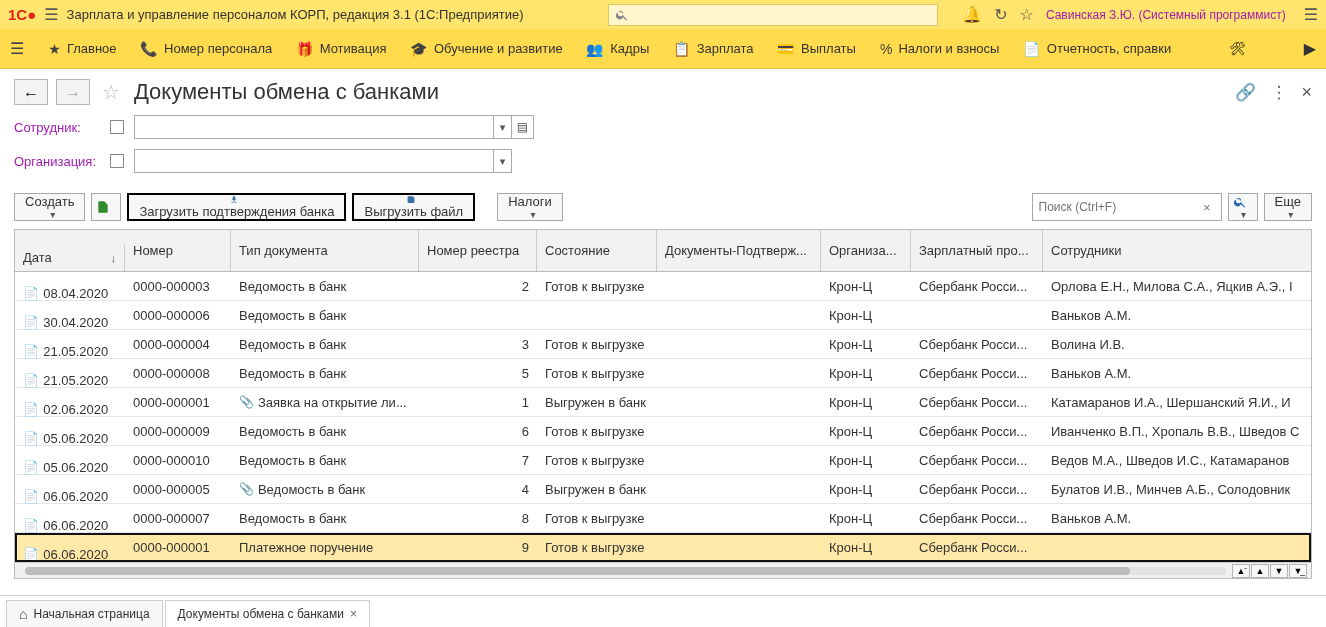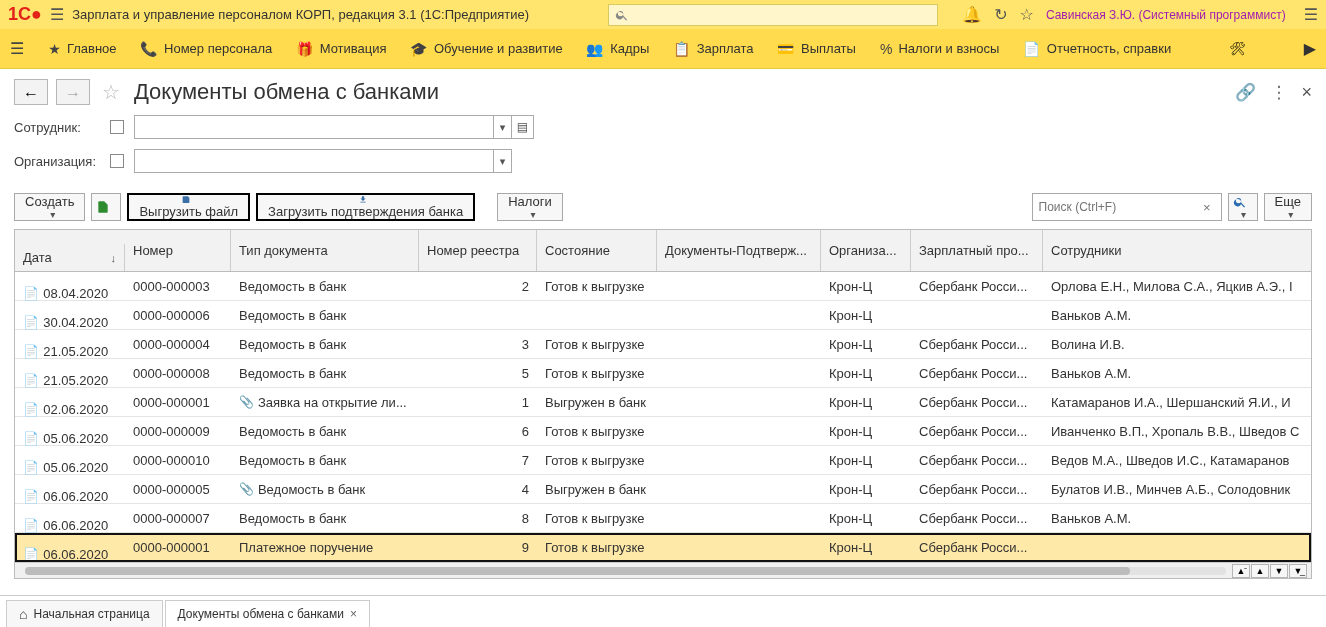--- a/index.html
+++ b/index.html
@@ -1,20 +1,20 @@
 <!DOCTYPE html>
 <html><head>
 <meta charset="utf-8">
 <style>
   * { box-sizing: border-box; margin: 0; padding: 0; }
   body { font-family: Arial, sans-serif; font-size: 13px; width: 1326px; height: 627px; background: #fff; display: flex; flex-direction: column; overflow: hidden; }
 
   
   .titlebar { background: #ffe46d; height: 29px; display: flex; align-items: center; padding: 0 8px; gap: 8px; }
-  .logo-1c { color: #e32219; font-weight: bold; font-size: 18px; display:flex; align-items:center;}
+  .logo-1c { color: #e32219; font-weight: bold; font-size: 15px; display:flex; align-items:center;}
   .hamburger { font-size:16px; color:#555; cursor:pointer; }
   .app-title { font-size: 13px; color: #333; }
   .searchfield-wrap { margin-left: auto; display: flex; align-items:center; background:#fff6cc; border:1px solid #d9c95f; height:22px; padding:0 6px; width: 330px; }
   .searchfield-wrap svg { width:14px; height:14px; fill:#888;}
   .searchfield-wrap input { border:none; background:transparent; outline:none; font-size:12px; margin-left:4px; flex:1; color:#777;}
   .titlebar-icons { display:flex; align-items:center; gap:12px; margin-left:16px; color:#555;}
   .titlebar-icons .ico { cursor:pointer; font-size:16px;}
   .user-name { font-size:12px; color:#a21caf;}
   .window-icon { margin-left:6px; cursor:pointer;}
 
@@ -31,21 +31,21 @@
   .nav-fwd{color:#aaa;}
   .star-ico { font-size:20px; color:#bbb; cursor:pointer; margin-left:4px;}
   .page-title { font-size:22px; color:#333; margin-left:6px;}
   .header-right { margin-left:auto; display:flex; align-items:center; gap:14px; color:#666;}
   .header-right .hico { font-size:17px; cursor:pointer;}
   .header-close { font-size:18px; cursor:pointer; color:#555;}
 
   
   .filters { padding: 4px 14px 10px 14px; }
   .frow { display:flex; align-items:center; margin-bottom:10px; }
-  .frow .flabel { width:96px; text-align:left; color:#404040; font-size:13px;}
+  .frow .flabel { width:96px; text-align:left; color:#a21caf; font-size:13px;}
   .frow .fcheck { width:14px; height:14px; border:1px solid #888; margin-right:10px; cursor:pointer;}
   .frow .finput { width:378px; height:24px; border:1px solid #aaa; background:#fff; position:relative;}
   .finput .dd { position:absolute; right:0; top:0; bottom:0; width:18px; border-left:1px solid #aaa; display:flex; align-items:center; justify-content:center; cursor:pointer; color:#555; font-size:11px;}
   .finput-extra { width:22px; height:24px; border:1px solid #aaa; border-left:none; display:flex; align-items:center; justify-content:center; cursor:pointer; font-size:12px; color:#555;}
 
   
   .toolbar { padding: 0 14px 8px 14px; display:flex; align-items:center; gap:6px;}
   .btn { height:28px; border:1px solid #a8a8a8; background:#f7f7f7; display:flex; align-items:center; padding:0 10px; cursor:pointer; font-size:13px; color:#333;flex-direction:column;}
   .btn.icon-only { padding:0; width:30px; justify-content:center;}
   .btn .caret { margin-left:6px; font-size:10px; color:#555;}
@@ -183,29 +183,29 @@
       <span>Создать</span>
       <span class="caret">▾</span>
     </div>
   <div class="btn icon-only">
       <svg viewBox="0 0 24 24" fill="#2e8b2e">
         <path d="M14 2H6a2 2 0 0 0-2 2v16a2 2 0 0 0 2 2h12a2 2 0 0 0 2-2V8l-6-6z"></path>
       </svg>
     </div>
   <div class="btn hl">
       <svg viewBox="0 0 24 24" fill="#3b6fa8">
-        <path d="M17 3H5a2 2 0 0 0-2 2v14a2 2 0 0 0 2 2h14a2 2 0 0 0 2-2V7l-4-4z"></path>
-      </svg>
-      <span>Выгрузить файл</span>
+        <path d="M19 9h-4V3H9v6H5l7 7 7-7zm-14 9v2h14v-2H5z"></path>
+      </svg>
+      <span>Загрузить подтверждения банка</span>
     </div>
   <div class="btn hl">
       <svg viewBox="0 0 24 24" fill="#3b6fa8">
-        <path d="M19 9h-4V3H9v6H5l7 7 7-7zm-14 9v2h14v-2H5z"></path>
-      </svg>
-      <span>Загрузить подтверждения банка</span>
+        <path d="M17 3H5a2 2 0 0 0-2 2v14a2 2 0 0 0 2 2h14a2 2 0 0 0 2-2V7l-4-4z"></path>
+      </svg>
+      <span>Выгрузить файл</span>
     </div>
   <div style="width:10px;"></div>
   <div class="btn">
       <svg viewBox="0 0 24 24" fill="#3b6fa8">
         <path d="M19 8H5a3 3 0 0 0-3 3v6h4v4h12v-4h4v-6a3 3 0 0 0-3-3zM16 19H8v-5h8v5zM18 3H6v4h12V3z"></path>
       </svg>
       <span>Налоги</span>
       <span class="caret">▾</span>
     </div>
   <div class="tool-spacer"></div>

